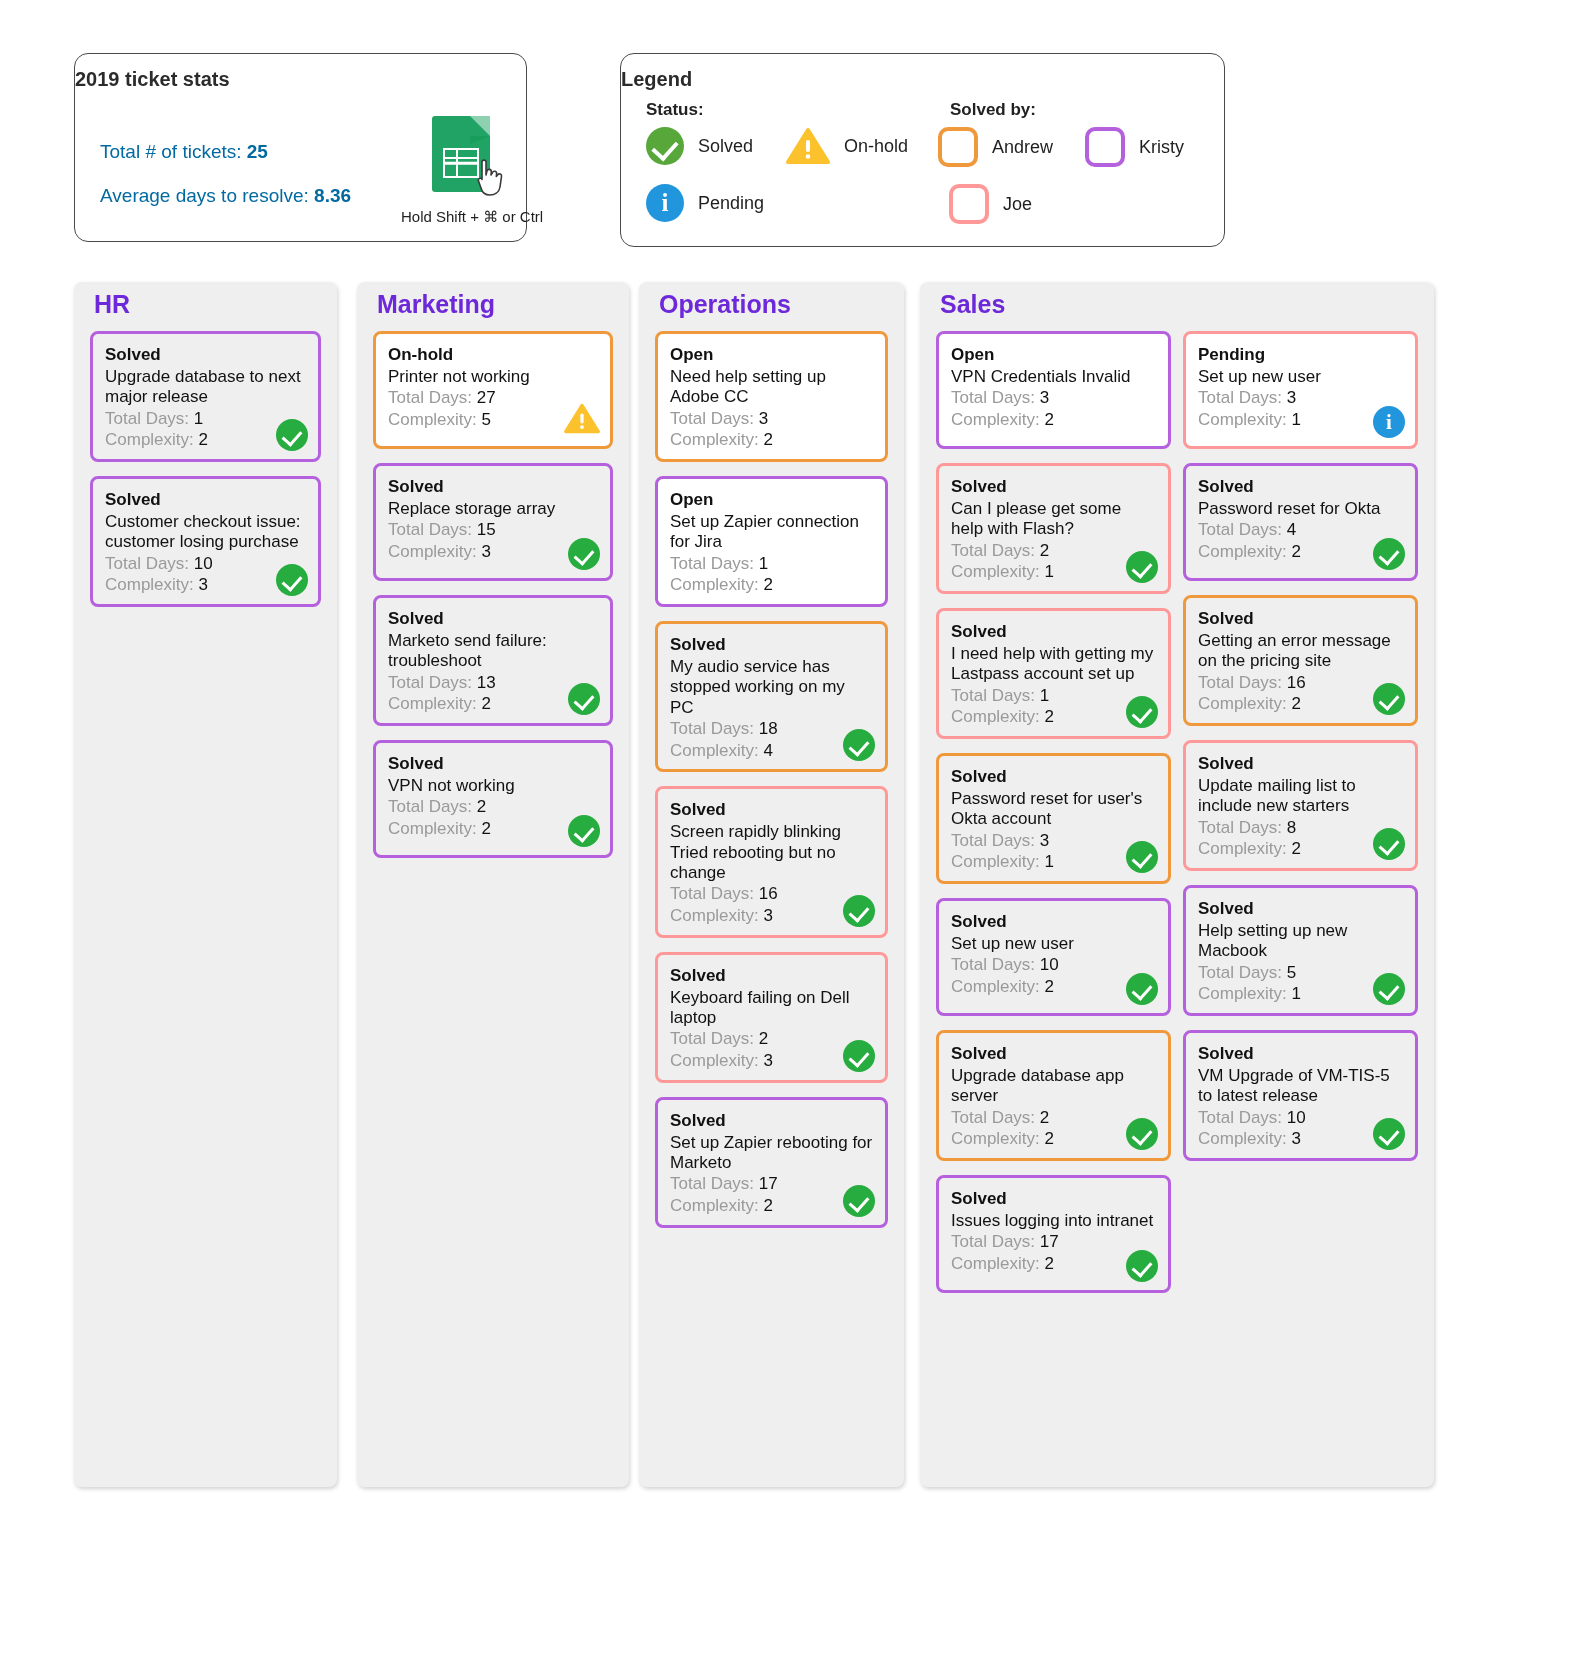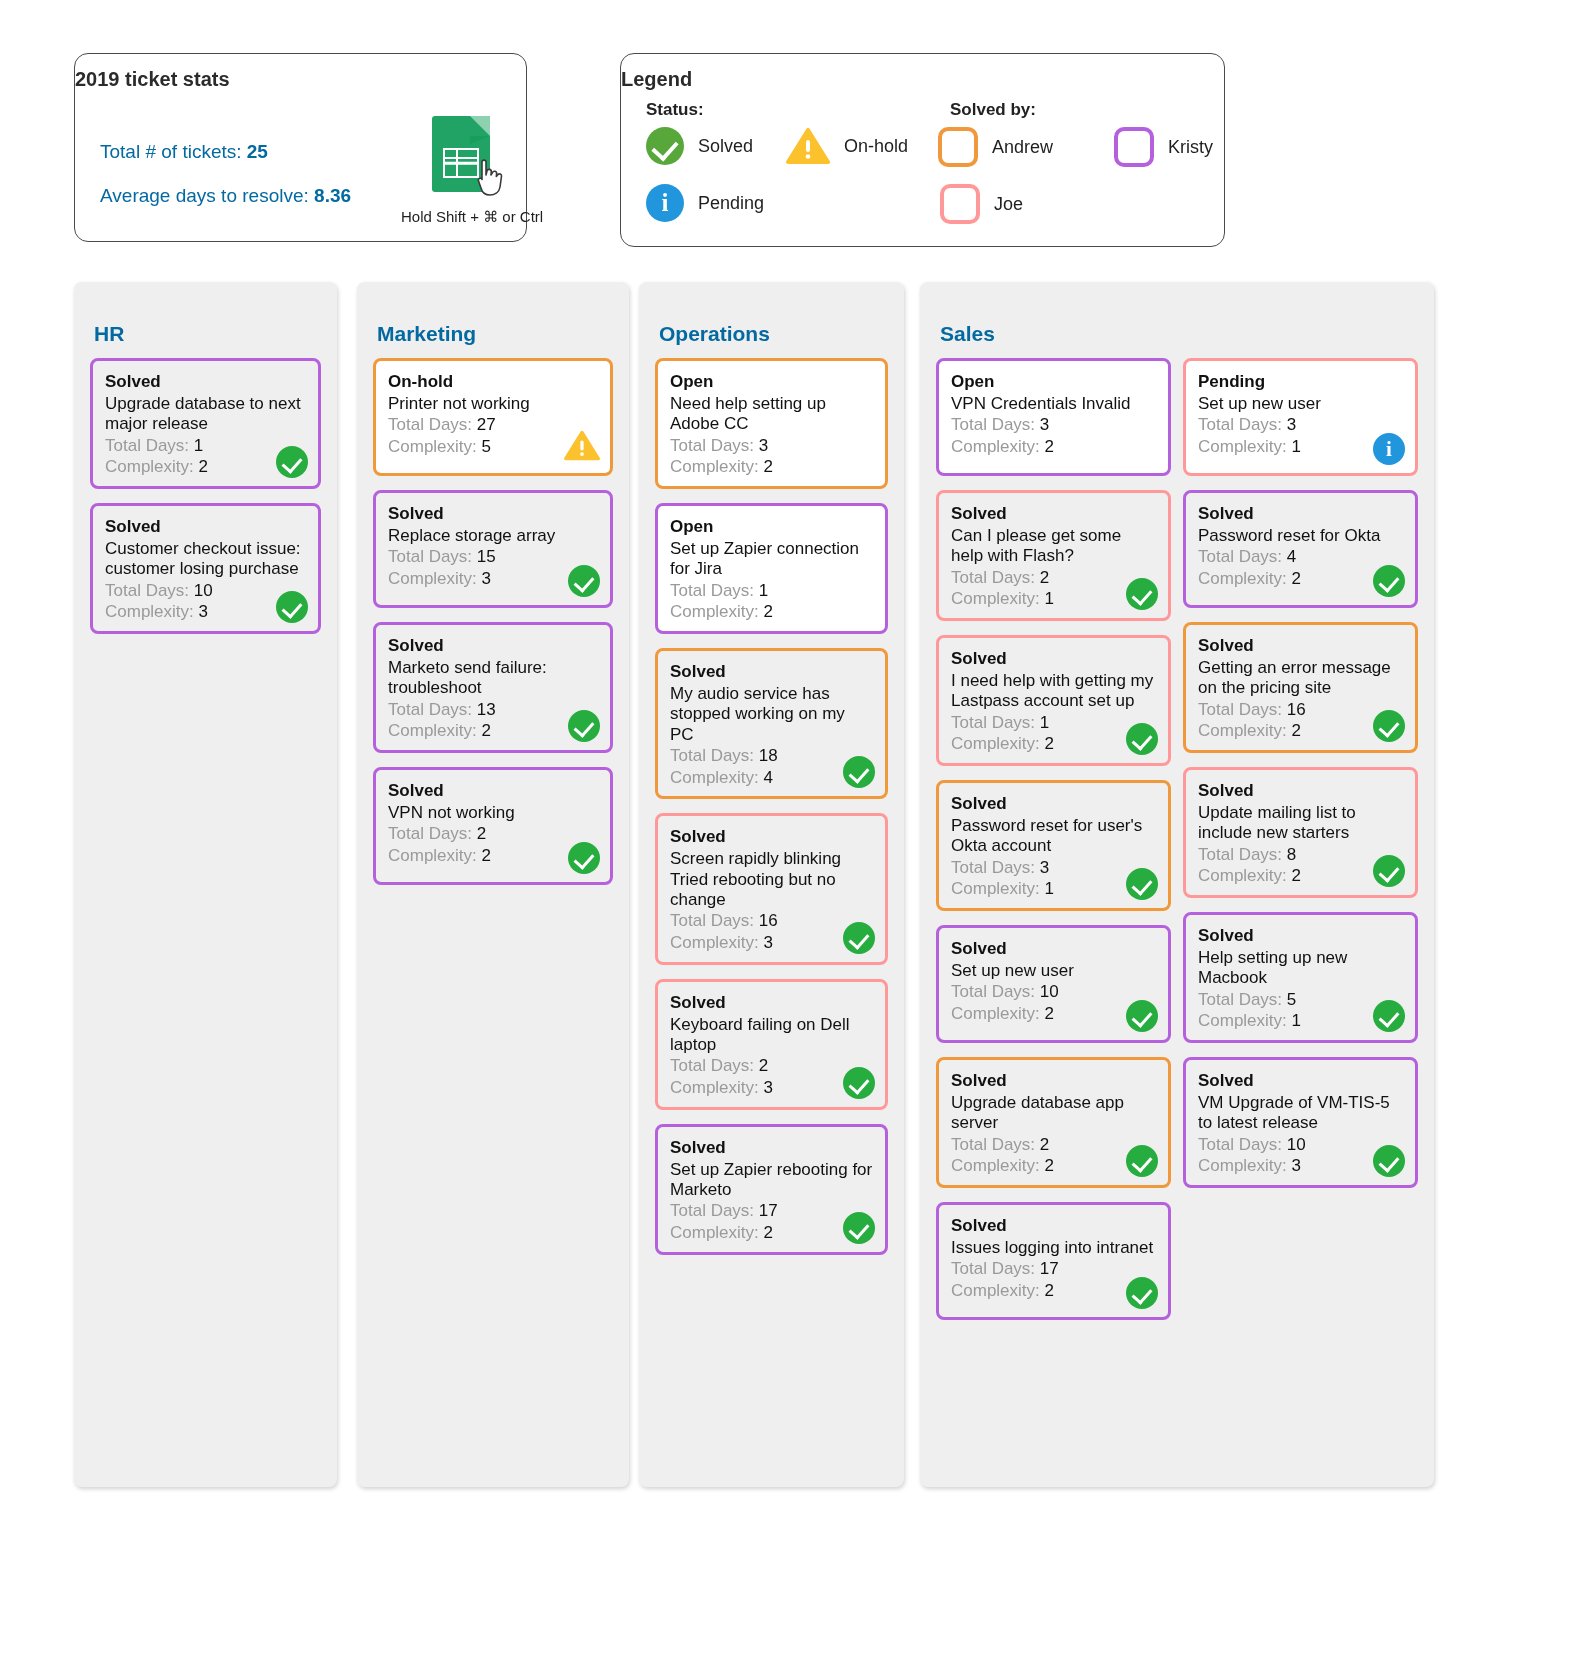--- a/index.html
+++ b/index.html
@@ -147,22 +147,22 @@
     display: flex;
     align-items: center;
     gap: 14px;
     font-size: 18px;
     color: #1f1f1f;
   }
   #lg-solved   { left: 25px;  top: 73px; }
   #lg-onhold   { left: 165px; top: 73px; }
   #lg-pending  { left: 25px;  top: 130px; }
   #lg-andrew   { left: 317px; top: 73px; }
-  #lg-kristy   { left: 493px; top: 73px; justify-content: flex-end; }
-  #lg-joe      { left: 319px; top: 130px; }
+  #lg-kristy   { left: 464px; top: 73px; justify-content: flex-end; }
+  #lg-joe      { left: 328px; top: 130px; }
 
   .ico-check {
     width: 38px; height: 38px;
     border-radius: 50%;
     background: #57a73a;
     position: relative;
     flex: none;
   }
   .ico-check::after {
     content: "";
@@ -213,24 +213,24 @@
   }
   .column {
     position: absolute;
     background: #efefef;
     border-radius: 8px;
     box-shadow: 1px 2px 4px rgba(0,0,0,0.18);
     box-sizing: border-box;
     padding: 0;
   }
   .col-title {
-    font-size: 21px;
+    font-size: 25px;
     font-weight: bold;
-    color: #0369a1;
-    margin: 40px 0 12px 20px;
+    color: #6d28d9;
+    margin: 8px 0 12px 20px;
   }
   .cards {
     padding: 0 16px 16px 16px;
   }
   .cards.two-col {
     display: flex;
     gap: 12px;
   }
   .subcol { flex: 1; }
 

